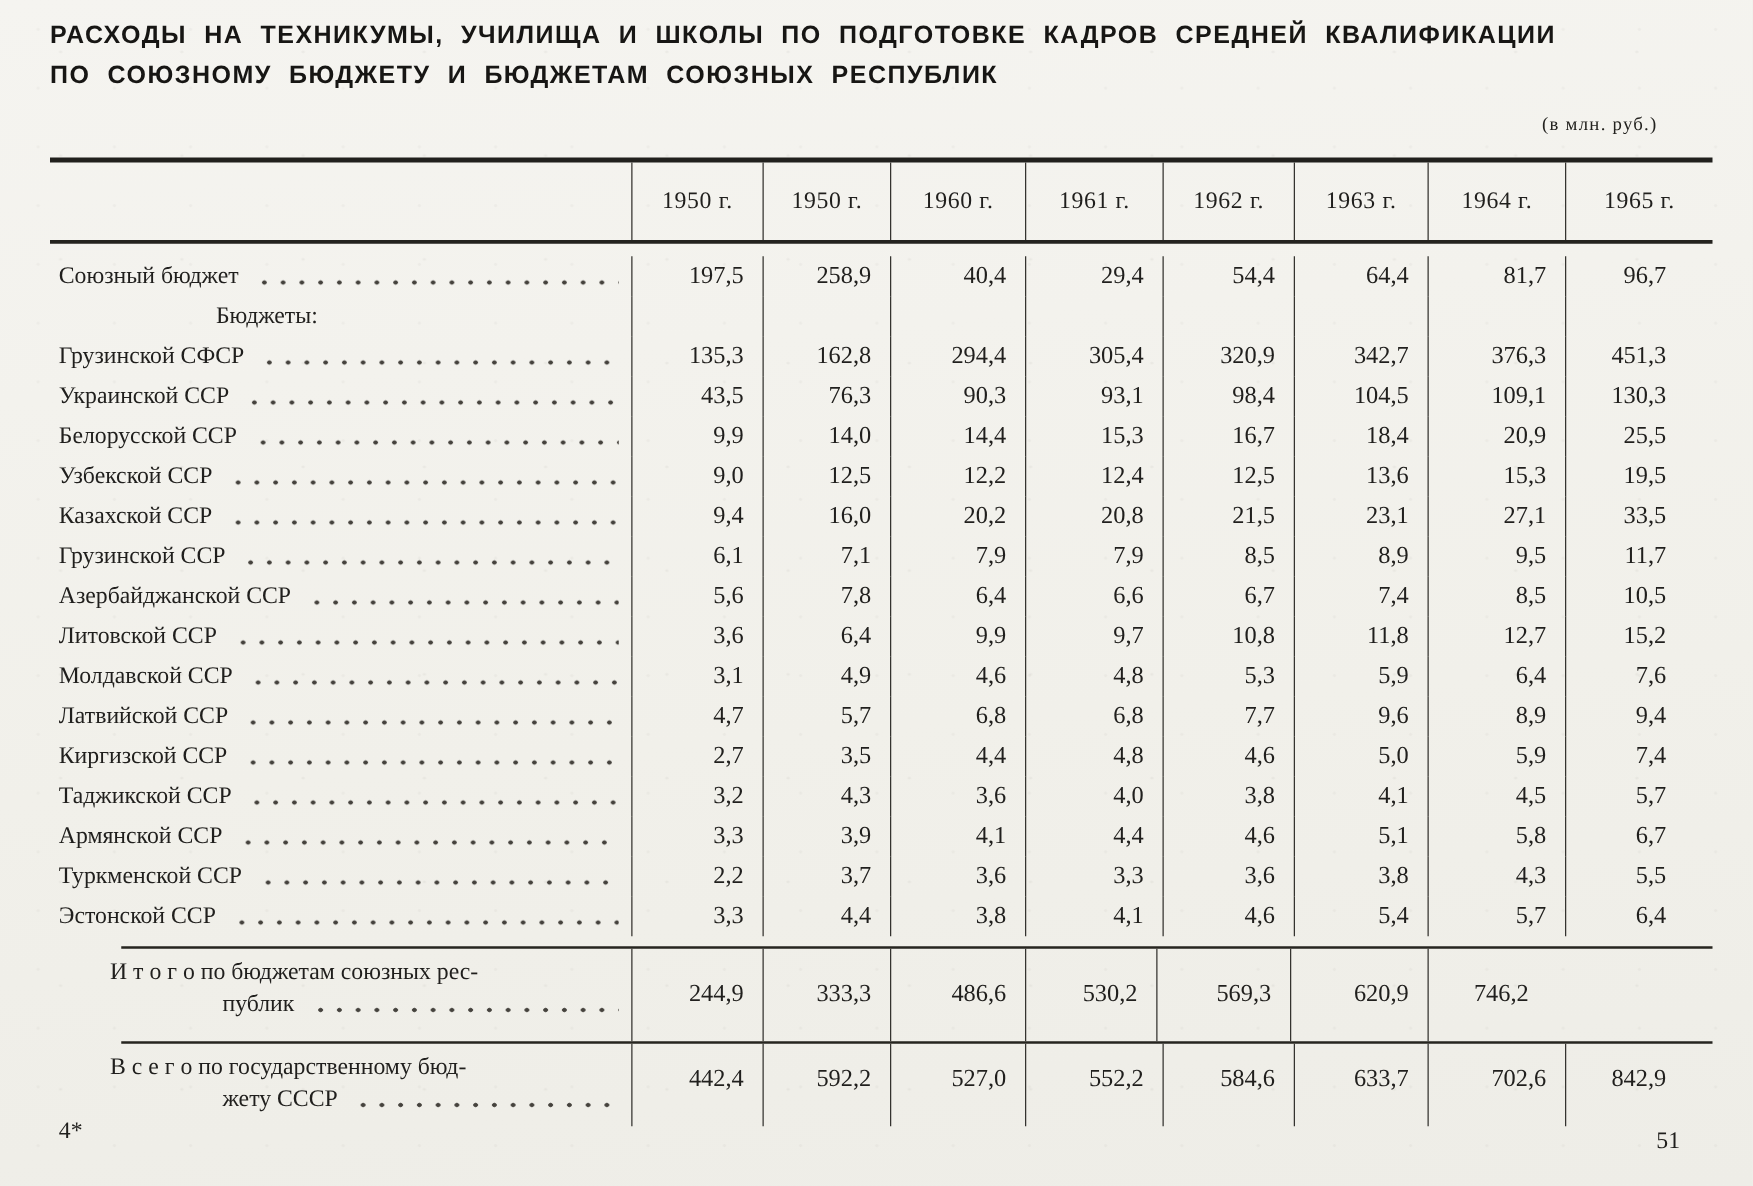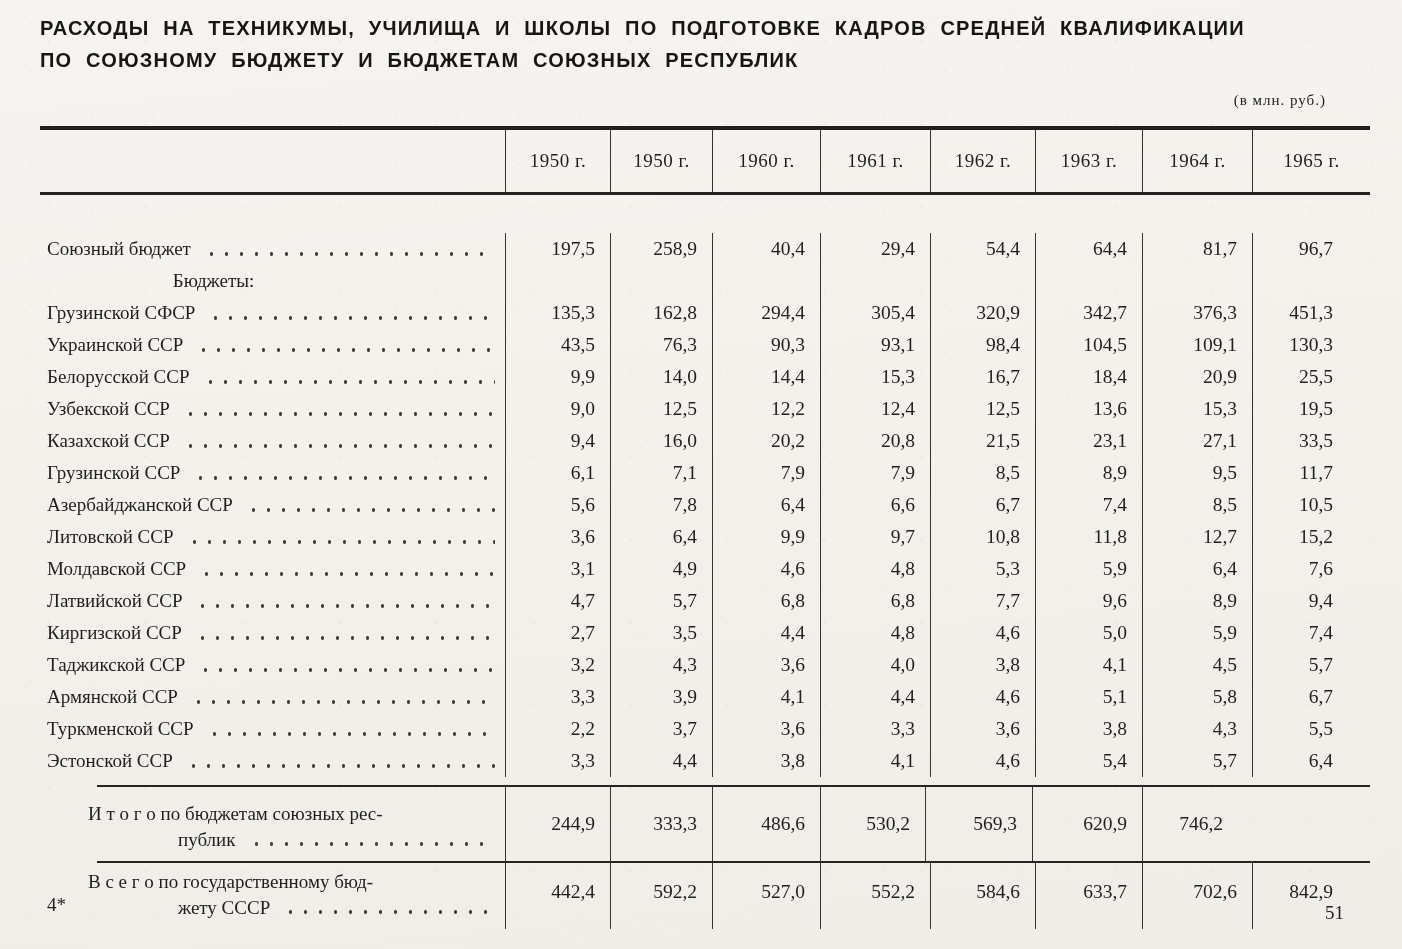--- a/index.html
+++ b/index.html
@@ -42,21 +42,21 @@
   .c2{width:108px;flex:0 0 108px;}
   .c3{width:110px;flex:0 0 110px;}
   .c4{width:105px;flex:0 0 105px;}
   .c5{width:107px;flex:0 0 107px;}
   .c6{width:110px;flex:0 0 110px;}
   .c7{width:118px;flex:0 0 118px;}
   .thead .cell.head{
     display:flex;align-items:center;justify-content:center;
     border-left:1px solid #34332f;font-size:19px;letter-spacing:0.5px;
   }
-  .tbody{padding:10px 0 8px 0;margin-top:28px;}
+  .tbody{padding:10px 0 8px 0;}
   .row{display:flex;height:32px;align-items:stretch;}
   .row .cell.label{font-size:19px;}
   .lbl{line-height:32px;white-space:nowrap;}
   .leader{
     flex:1 1 auto;align-self:flex-end;height:6px;
     margin:0 10px 8px 13px;
     background-image:radial-gradient(circle,#45423d 1.6px,transparent 2px);
     background-size:15px 6px;background-position:0 50%;background-repeat:repeat-x;
   }
   .cell.num{
@@ -64,21 +64,21 @@
     border-left:1px solid #34332f;font-size:19.5px;padding-right:15px;
   }
   .cell.num.c7{padding-right:37px;}
   .row.subheader .cell.label{justify-content:center;padding-left:0;padding-right:118px;}
   .rule{height:2px;background:#26251f;margin-left:57px;}
   .total-row{display:flex;}
   .total-row.t0{height:74px;}
   .total-row.t1{height:66px;}
   .total-label{
     width:465px;flex:0 0 465px;box-sizing:border-box;
-    display:flex;flex-direction:column;justify-content:flex-end;
+    display:flex;flex-direction:column;
     padding:6px 0 8px 48px;font-size:19px;
   }
   .tl1{line-height:26px;white-space:nowrap;}
   .tl2{display:flex;padding-left:90px;line-height:26px;}
   .tl2 .lbl{line-height:26px;}
   .tl2 .leader{margin-bottom:6px;}
   .total-row .cell.num{align-items:flex-end;padding-bottom:26px;}
   .footnote-marker{position:absolute;left:47px;top:894px;font-size:19px;font-weight:400;}
   .page-number{position:absolute;right:58px;top:902px;font-size:19px;}
 </style>

